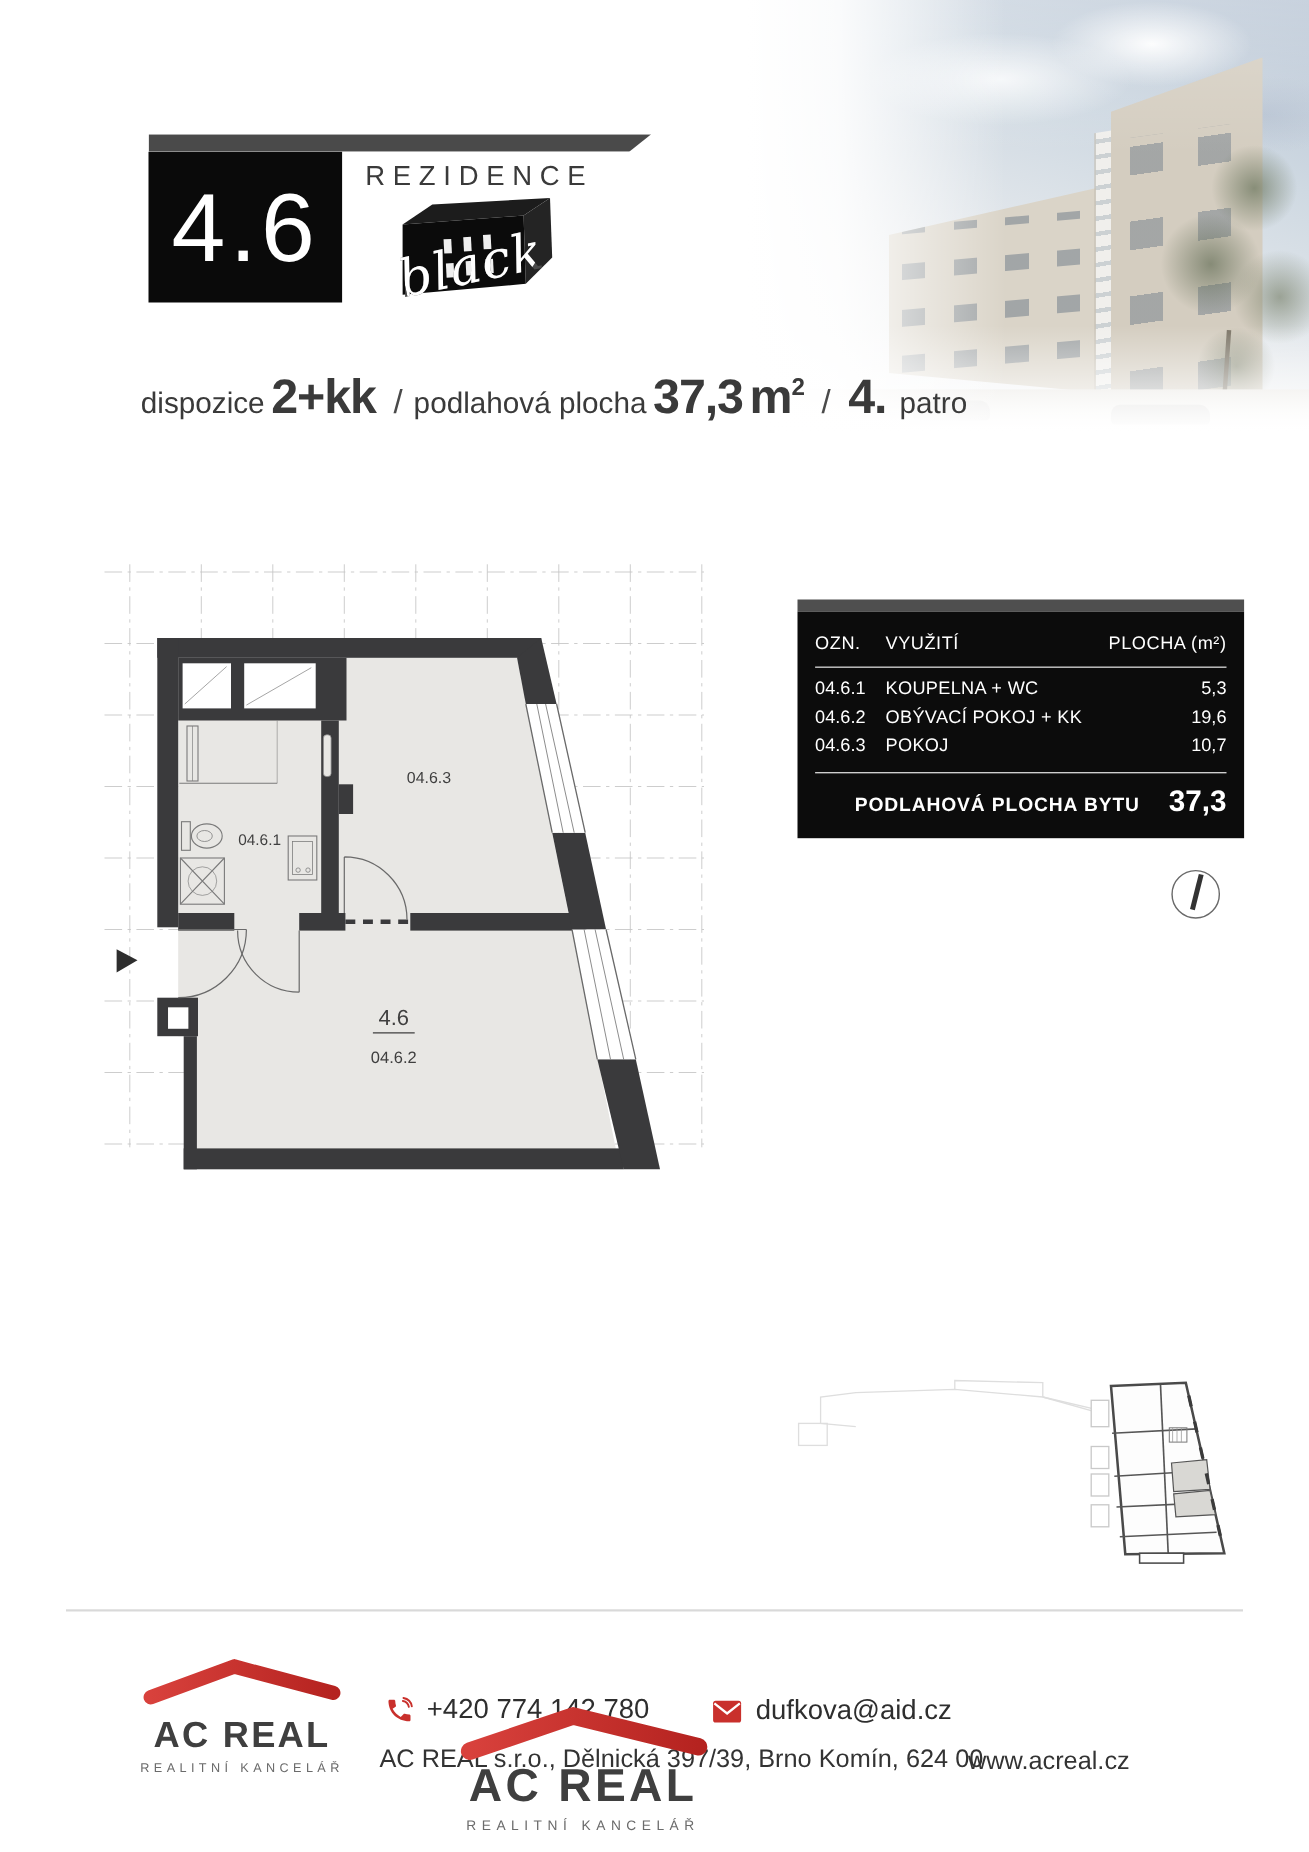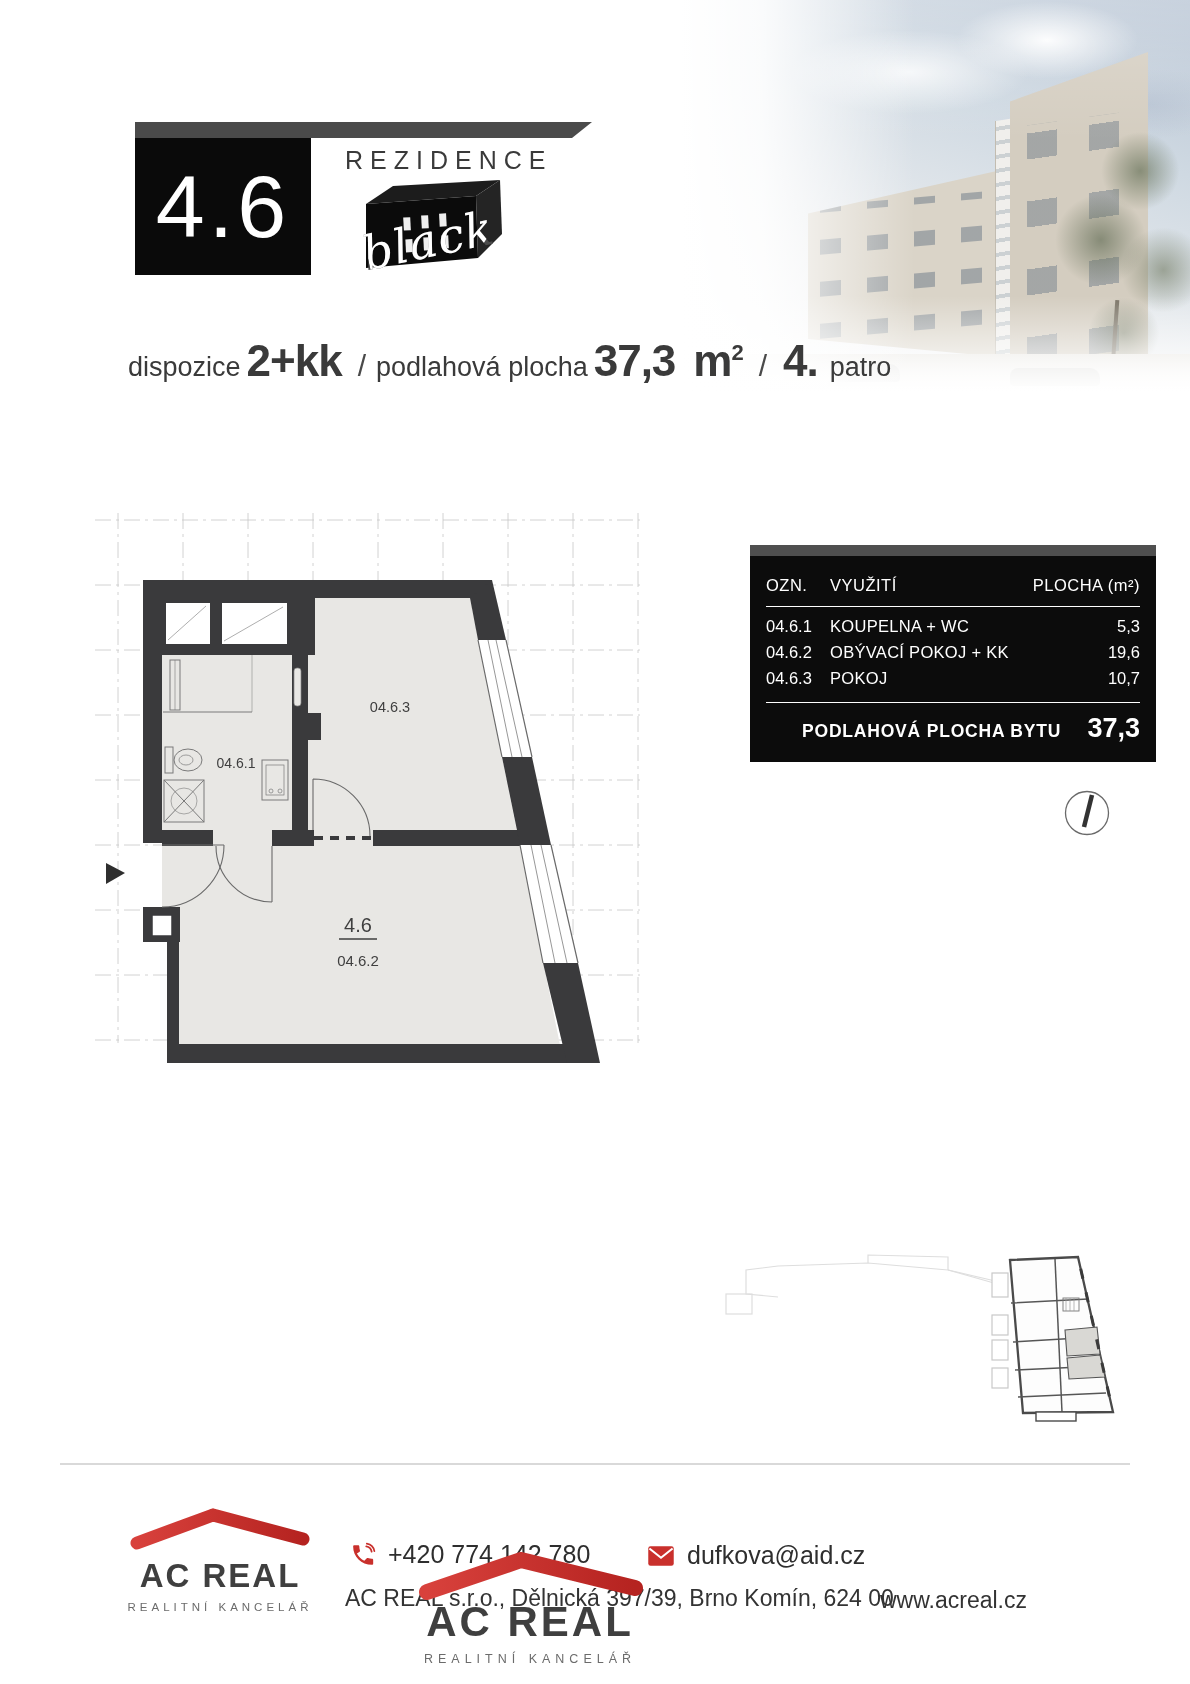--- a/index.html
+++ b/index.html
@@ -5,21 +5,21 @@
   html,body{margin:0;padding:0;background:#ffffff;}
   body{font-family:"Liberation Sans",sans-serif;}
   .page{position:relative;width:1190px;height:1684px;background:#fff;overflow:hidden;}
 
   
   .banner{position:absolute;left:135px;top:122px;width:457px;height:16px;background:#4a4a4a;
           clip-path:polygon(0 0,100% 0,calc(100% - 20px) 100%,0 100%);}
   .unit-box{position:absolute;left:135px;top:138px;width:176px;height:137px;background:#0a0a0a;
             display:flex;align-items:center;justify-content:center;}
   .unit-box span{color:#fff;font-size:88px;font-weight:300;letter-spacing:4px;line-height:1;}
-  .brand-word{position:absolute;left:345px;top:146px;font-size:25px;letter-spacing:7px;color:#3a3a3a;}
+  .brand-word{position:absolute;left:332px;top:146px;font-size:25px;letter-spacing:7px;color:#3a3a3a;}
   .black-logo{position:absolute;left:338px;top:172px;}
 
   
   .photo{position:absolute;right:0;top:0;width:510px;height:400px;overflow:hidden;}
   .sky{position:absolute;inset:0;background:
        radial-gradient(ellipse 130px 55px at 72% 10%,rgba(255,255,255,.95),transparent 70%),
        radial-gradient(ellipse 170px 60px at 45% 18%,rgba(255,255,255,.8),transparent 70%),
        radial-gradient(ellipse 120px 50px at 92% 26%,rgba(173,185,203,.55),transparent 70%),
        linear-gradient(200deg,#b6c3d3 0%,#cfd9e2 30%,#eceef0 65%,#ffffff 100%);}
   .bldg-left{position:absolute;left:128px;top:168px;width:202px;height:190px;background:#dad4c8;
@@ -52,21 +52,21 @@
   .summary{position:absolute;left:128px;top:336px;width:900px;display:flex;align-items:baseline;color:#3a3a3a;white-space:nowrap;}
   .summary .sm{font-size:27px;}
   .summary .bg{font-size:44px;font-weight:700;letter-spacing:-1px;margin:0 6px;}
   .summary .slash{font-size:30px;margin:0 10px;color:#4a4a4a;}
   .summary sup{font-size:22px;font-weight:700;vertical-align:super;line-height:0;}
 
   
   .plan{position:absolute;left:90px;top:500px;}
 
   
-  .area-table{position:absolute;left:750px;top:545px;width:406px;}
+  .area-table{position:absolute;left:725px;top:545px;width:406px;}
   .area-table .strip{height:11px;background:#4f4f4f;}
   .area-table .body{background:#0c0c0c;color:#fff;padding:20px 16px 18px 16px;}
   .tbl-head{display:flex;font-size:16.5px;letter-spacing:.5px;}
   .tbl-head .c1{width:64px;}
   .tbl-head .c2{flex:1;}
   .tbl-head .c3{text-align:right;}
   .tbl-rule{border-bottom:1.5px solid #fff;margin:11px 0 10px 0;}
   .tbl-row{display:flex;font-size:16.5px;margin:7px 0;}
   .tbl-row .c1{width:64px;}
   .tbl-row .c2{flex:1;letter-spacing:.3px;}
@@ -148,21 +148,21 @@
     <div class="car" style="left:330px;bottom:14px;width:90px;background:#bfbfbd;"></div>
     <div class="fade"></div>
   </div>
 
   <div class="summary">
     <span class="sm">dispozice</span>
     <span class="bg">2+kk</span>
     <span class="slash">/</span>
     <span class="sm">podlahová plocha</span>
     <span class="bg">37,3</span>
-    <span class="bg" style="margin-left:12px;"><span>m</span><sup>2</sup></span>
+    <span class="bg" style="margin-left:0;"><span>m</span><sup>2</sup></span>
     <span class="slash">/</span>
     <span class="bg">4.</span>
     <span class="sm" style="margin-left:6px;">patro</span>
   </div>
 
   <svg class="plan" width="550" height="575" viewBox="90 500 550 575">
 
     <g stroke="#c6c6c6" stroke-width="0.8" stroke-dasharray="16 5 3 5">
       <line x1="118" y1="513" x2="118" y2="1043"></line>
         <line x1="183" y1="513" x2="183" y2="1043"></line>

